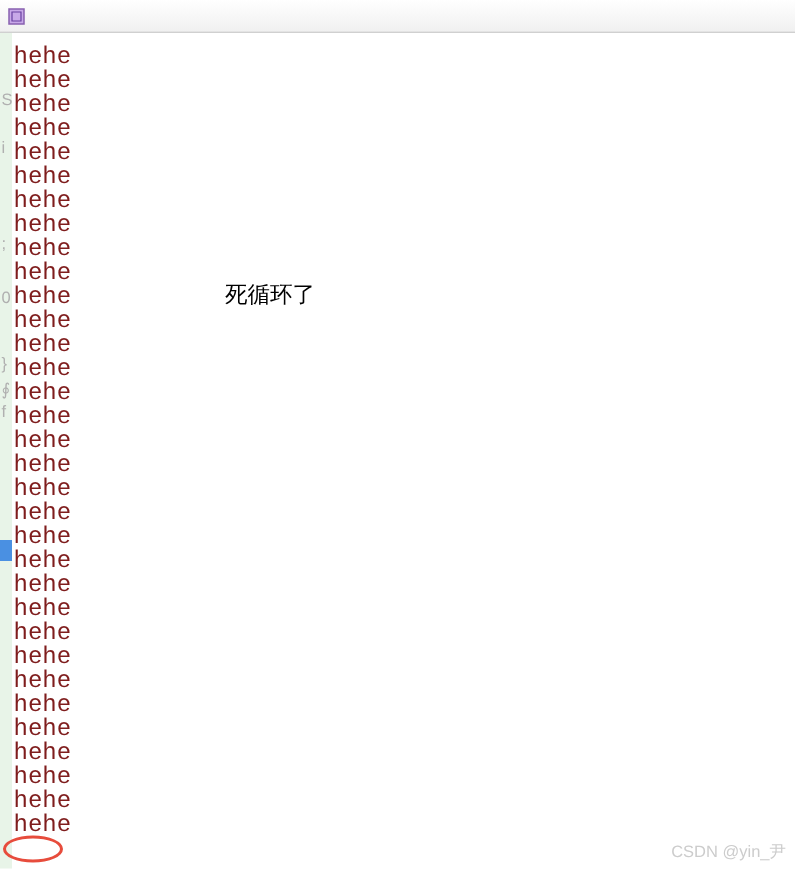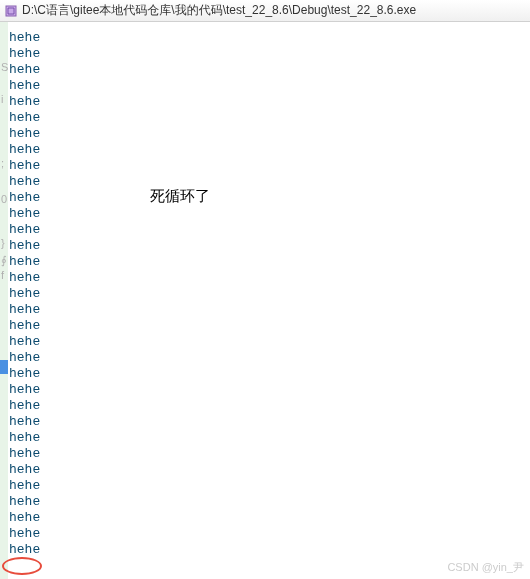--- a/index.html
+++ b/index.html
@@ -62,22 +62,22 @@
       left: 0;
       width: 8px;
       height: 14px;
       background: #4a90e2;
     }
     .output-lines {
       position: absolute;
       left: 9px;
       top: 8px;
       font-family: Consolas, "Courier New", monospace;
-      font-size: 13px;
-      color: #0c4a6e;
+      font-size: 16px;
+      color: #7f1d1d;
       line-height: 16px;
     }
     .output-line {
       height: 16px;
     }
     .annotation {
       position: absolute;
       left: 150px;
       top: 165px;
       color: #000000;
@@ -105,21 +105,20 @@
 </head>
 <body>
 
 <div class="title-bar">
   <span class="app-icon">
     <svg width="14" height="14" viewBox="0 0 14 14">
       <rect x="2" y="2" width="10" height="10" fill="#c8a8e8" stroke="#8860b0" stroke-width="1"></rect>
       <path d="M4 4 L10 4 L10 10 L4 10 Z" fill="none" stroke="#6840a0" stroke-width="0.8"></path>
     </svg>
   </span>
-  <span class="title-text">D:\C语言\gitee本地代码仓库\我的代码\test_22_8.6\Debug\test_22_8.6.exe</span>
 </div>
 
 <div class="console-area">
   <div class="left-strip">
     <div id="left-markers">
         <span class="mark" style="top: 40px; color: rgb(176, 176, 176);">S</span>
         <span class="mark" style="top: 72px; color: rgb(176, 176, 176);">i</span>
         <span class="mark" style="top: 136px; color: rgb(176, 176, 176);">;</span>
         <span class="mark" style="top: 172px; color: rgb(176, 176, 176);">0</span>
         <span class="mark" style="top: 216px; color: rgb(176, 176, 176);">}</span>

